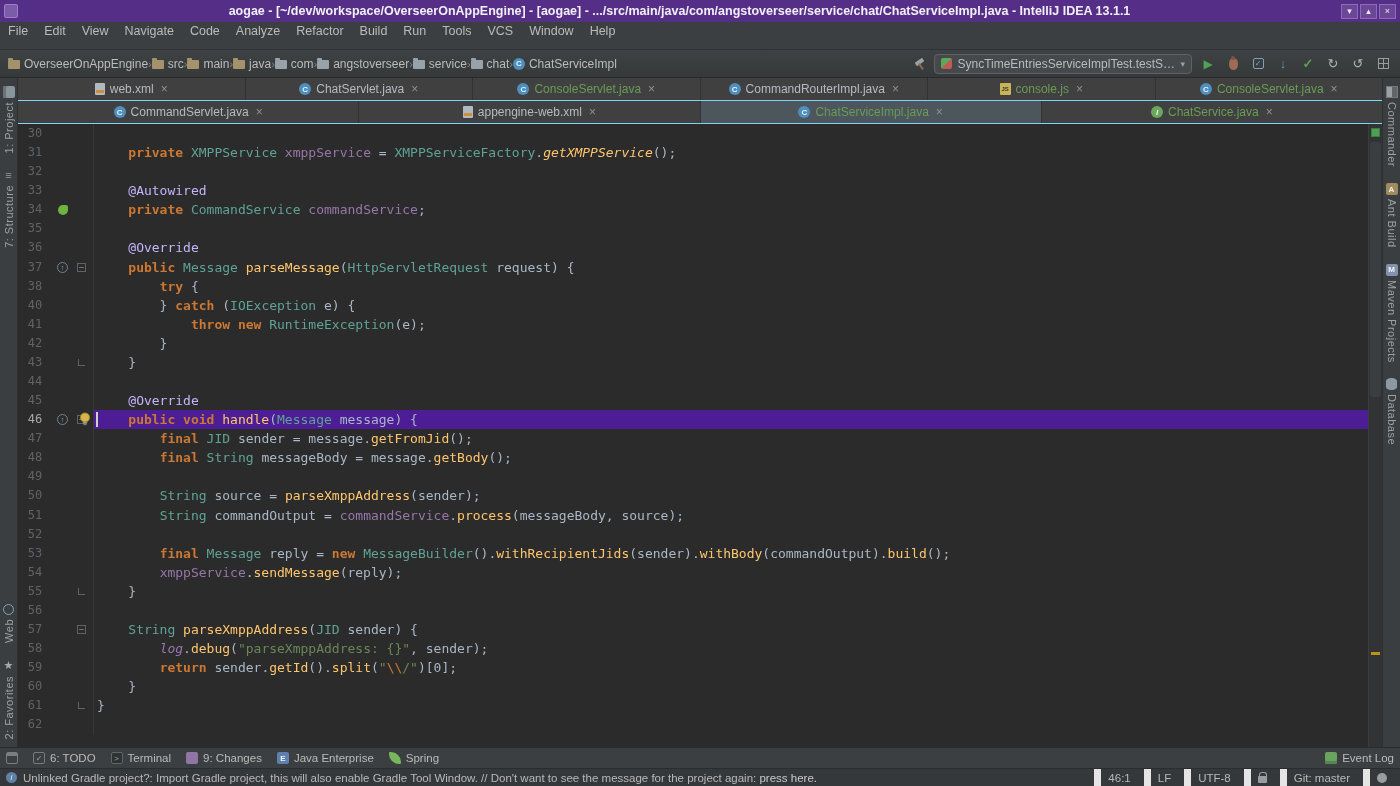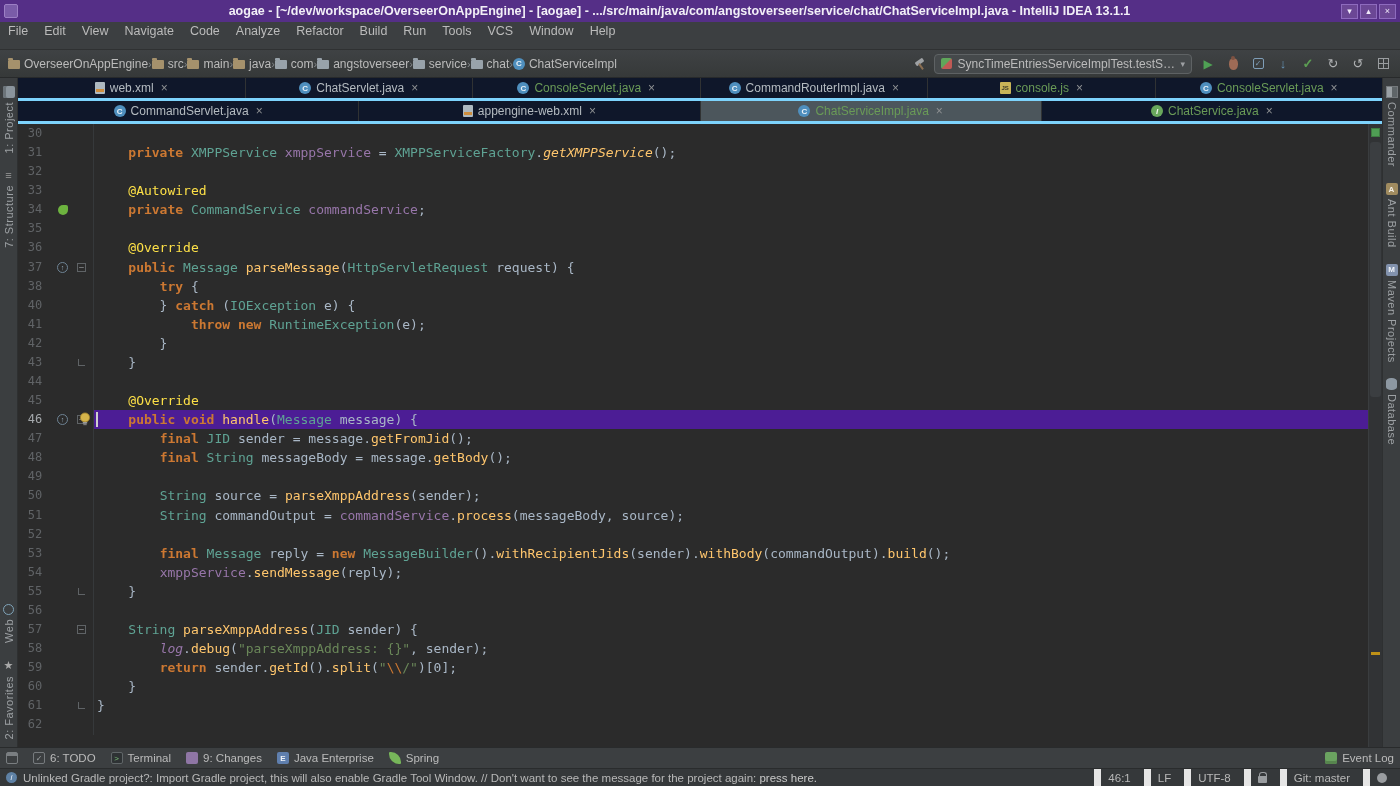--- a/index.html
+++ b/index.html
@@ -25,21 +25,21 @@
   .toolbar-right{display:flex;align-items:center;gap:7px;flex:none}
   .runconfig{display:flex;align-items:center;gap:5px;height:20px;padding:0 6px;background:#45494B;border:1px solid #5E6264;border-radius:4px;max-width:265px}
   .rc-label{font-size:12px;color:#BBBBBB;white-space:nowrap;overflow:hidden;text-overflow:ellipsis;max-width:218px}
   .rc-arrow{color:#9DA0A3;font-size:9px}
   .tb-ic{font-size:13px;color:#AFB1B3;cursor:default;display:inline-flex;align-items:center;justify-content:center;width:18px;height:18px}
   .tb-ic.run{color:#4FA154;font-size:12px}
   .tb-ic.vcsdown{color:#6897BB;font-weight:bold}
   .tb-ic.vcsup{color:#5C9E53;font-weight:bold}
 
   
-  .tabrow{height:23px;background:#0f172a;display:flex;flex:none;border-bottom:3px solid #7dd3fc}
+  .tabrow{height:23px;background:#404040;display:flex;flex:none;border-bottom:1px solid #7dd3fc}
   .tab{flex:1;display:flex;align-items:center;justify-content:center;gap:5px;border-right:1px solid #303233;min-width:0;cursor:default;padding:0 6px}
   .tab:last-child{border-right:none}
   .tab.active{background:#4C565C}
   .tab-label{font-size:12px;color:#B4BBC0;white-space:nowrap;overflow:hidden;text-overflow:ellipsis}
   .tab-label.vcs-added{color:#6A9B57}
   .tab-close{color:#8E9193;font-size:12px;margin-left:2px;flex:none}
 
   
   .mid{flex:1;display:flex;min-height:0}
   .stripe{width:18px;background:#3B3E40;display:flex;flex-direction:column;align-items:center;flex:none}
@@ -70,21 +70,21 @@
   .bulb{position:absolute;left:-15px;top:2px;z-index:3}
   .fold-box{width:9px;height:9px;border:1px solid #5F6366;color:#8A8D90;font-size:9px;line-height:7px;text-align:center;background:#2B2B2B;font-family:"DejaVu Sans Mono",monospace}
   .fold-end{width:7px;height:7px;border-left:1px solid #5F6366;border-bottom:1px solid #5F6366}
   .tk-pl{color:#A9B7C6}
   .tk-kw{color:#CC7832;font-weight:bold}
   .tk-ty{color:#5FA394}
   .tk-fd{color:#9876AA}
   .tk-fds{color:#9876AA;font-style:italic}
   .tk-mt{color:#FFC66D}
   .tk-mts{color:#FFC66D;font-style:italic}
-  .tk-an{color:#fde047}
+  .tk-an{color:#c4b5fd}
   .tk-st{color:#6A8759}
   .tk-esc{color:#CC7832}
 
   
   .bottombar{height:21px;background:#3C3F41;border-top:1px solid #292B2C;display:flex;align-items:center;padding:0 6px;gap:15px;flex:none}
   .tool-btn{display:flex;align-items:center;gap:5px;font-size:11.5px;color:#BBBBBB;cursor:default;white-space:nowrap}
   .bottom-spacer{flex:1}
   .statusbar{height:18px;background:#35383A;border-top:1px solid #2A2C2D;display:flex;align-items:center;padding:0 6px;font-size:11.5px;color:#B8B8B8;gap:6px;flex:none}
   .status-msg{flex:1;white-space:nowrap;overflow:hidden;text-overflow:ellipsis}
   .status-link{color:#C9C9C9}

